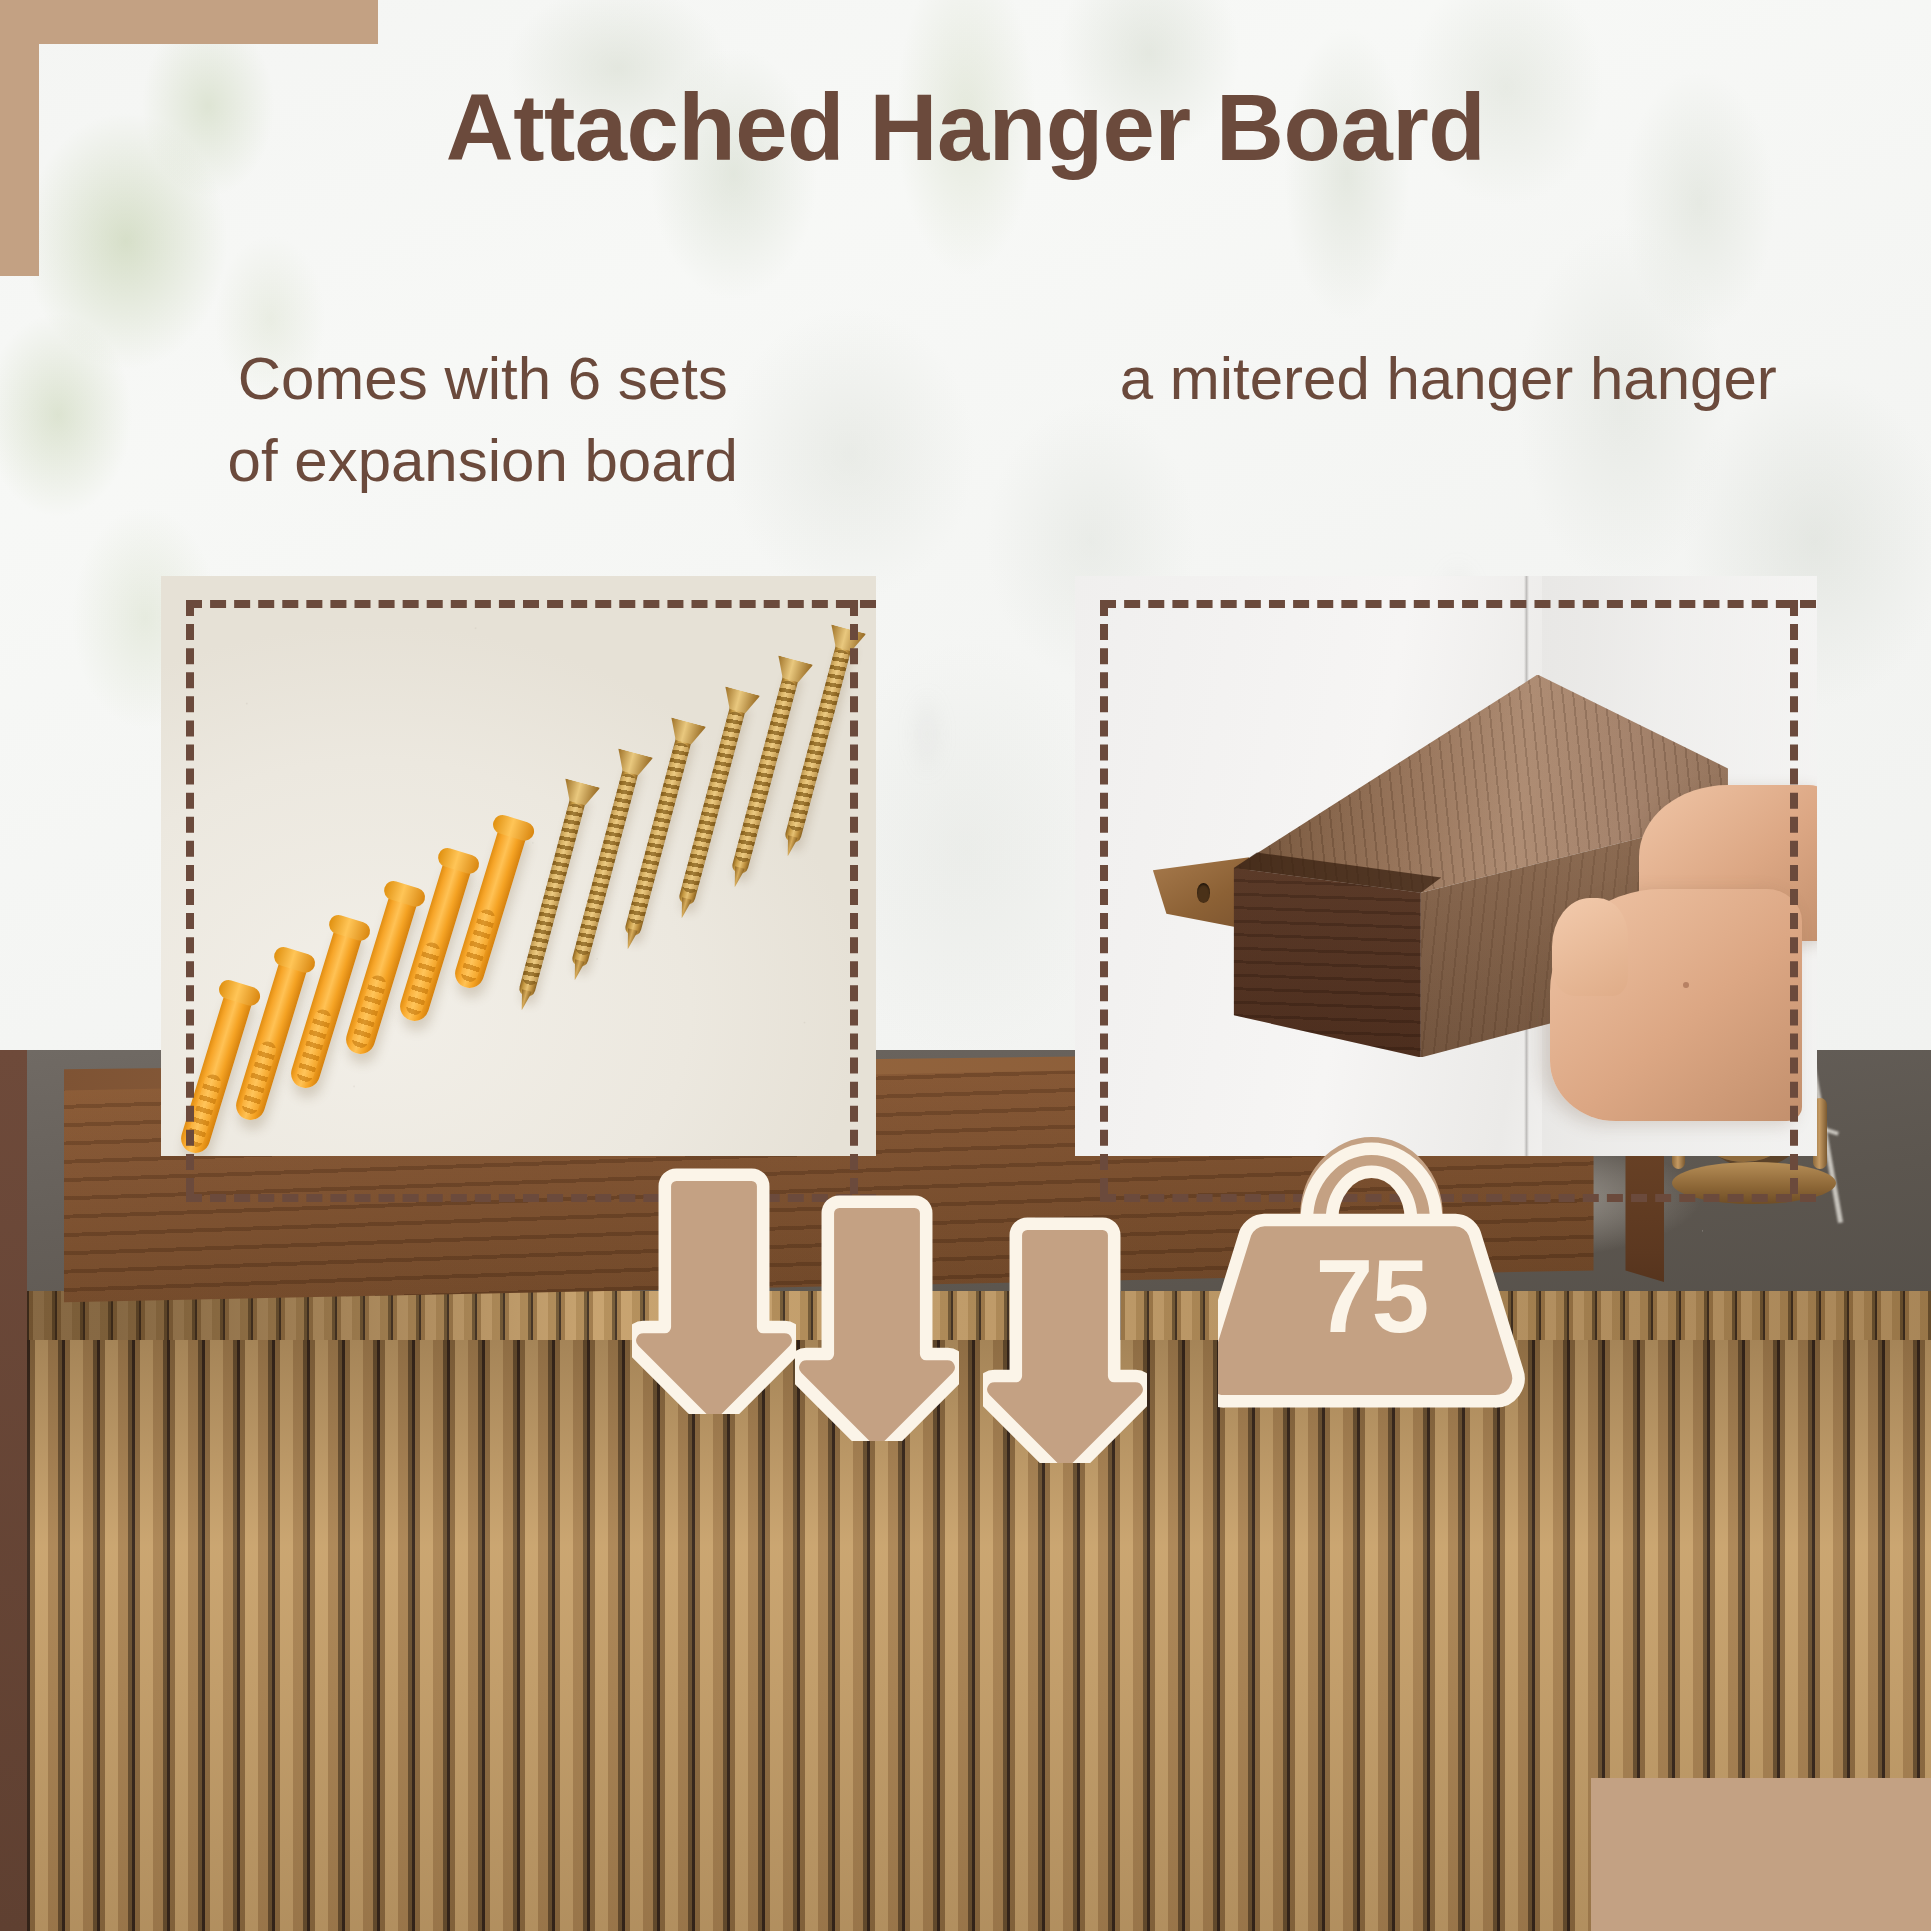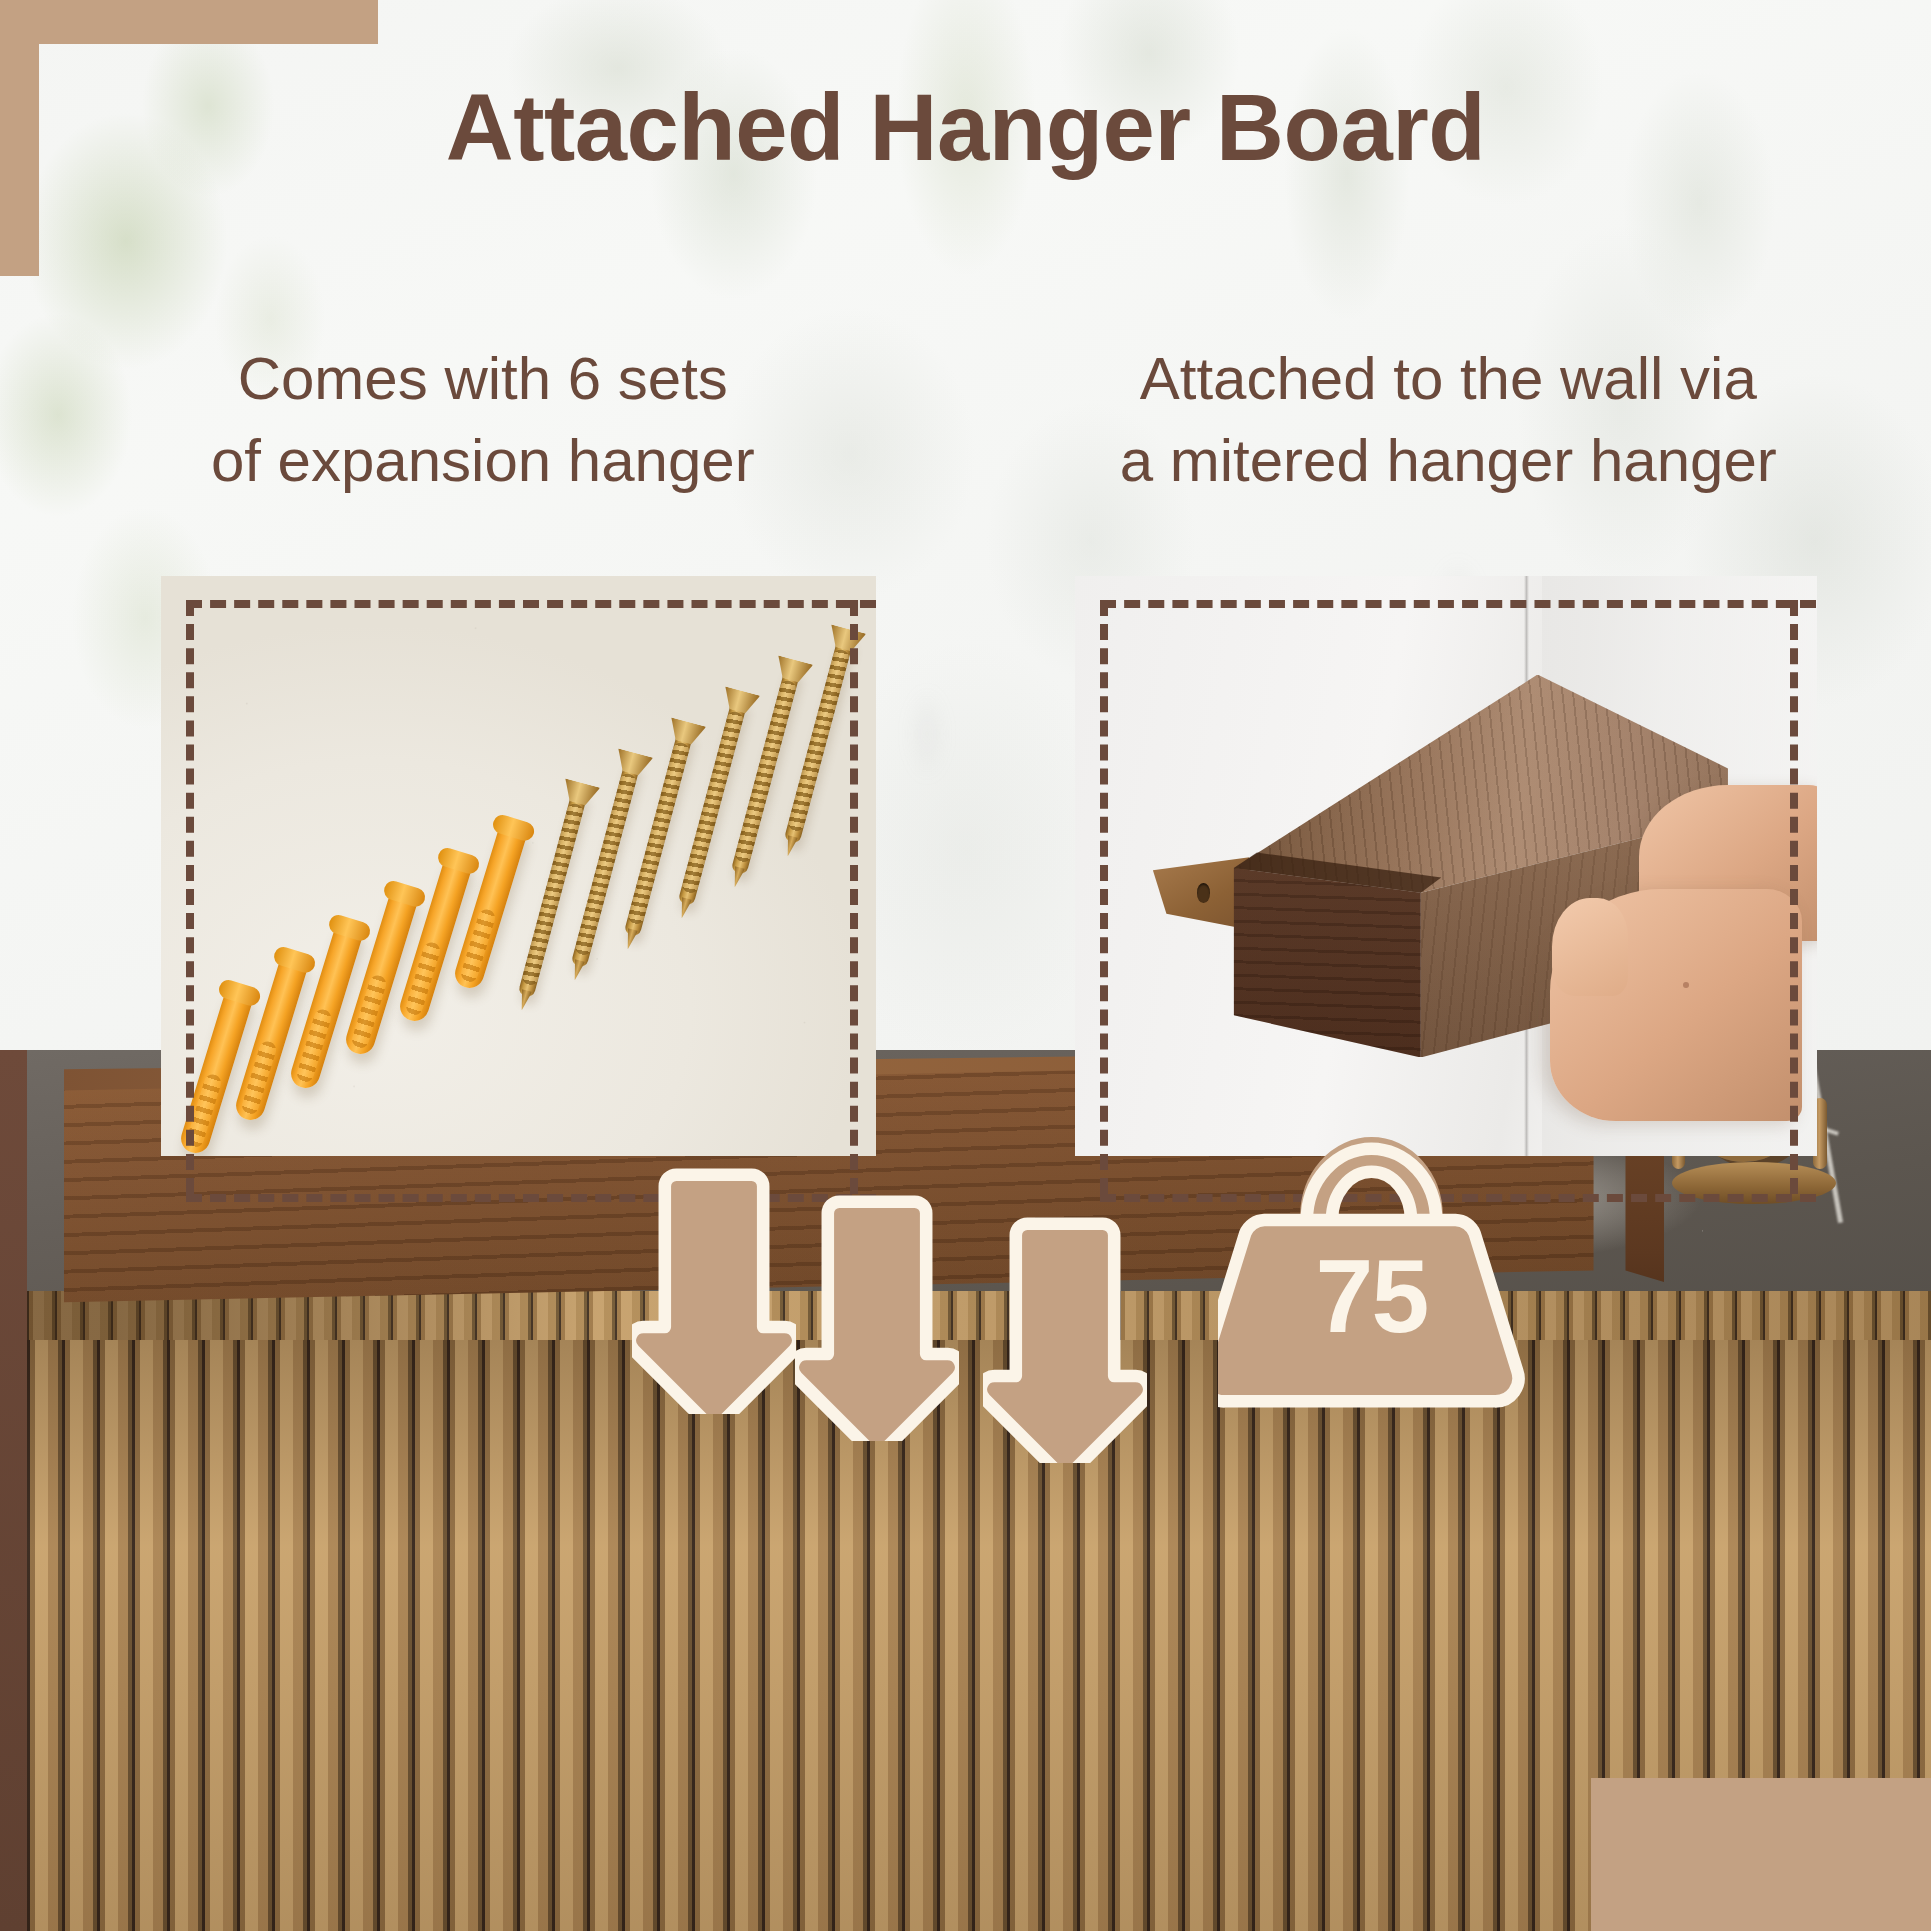--- a/index.html
+++ b/index.html
@@ -250,24 +250,23 @@
   <div class="top-bg"></div>
 
   <div class="corner-tl-h" id="ctl-h" style="background: rgb(195, 161, 131);"></div>
   <div class="corner-tl-v" id="ctl-v" style="background: rgb(195, 161, 131);"></div>
 
   <div class="title" style="color: rgb(107, 74, 60);">Attached Hanger Board</div>
 
   <div class="caps">
     <div class="cap" style="color: rgb(107, 74, 60);">
       <span>Comes with 6 sets</span>
-      <span class="l2">of expansion hanger</span>
+      <span class="l2">of expansion board</span>
     </div>
     <div class="cap" style="color: rgb(107, 74, 60);">
-      <span>Attached to the wall via</span>
       <span class="l2">a mitered hanger hanger</span>
     </div>
   </div>
 
   <div class="room">
     <div class="room-left-strip"></div>
 
     <div class="marble">
       <div class="speck"></div>
       <div class="vein" style="left:328px;top:9.7px;width:4.8px;height:145px;transform:rotate(12deg);"></div>

